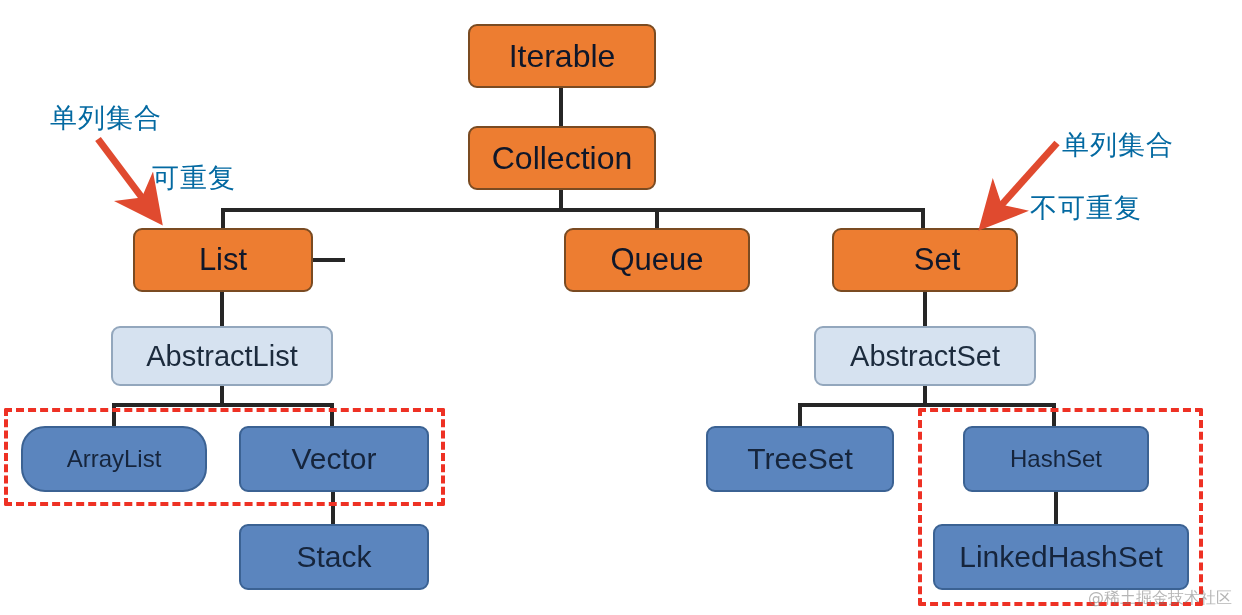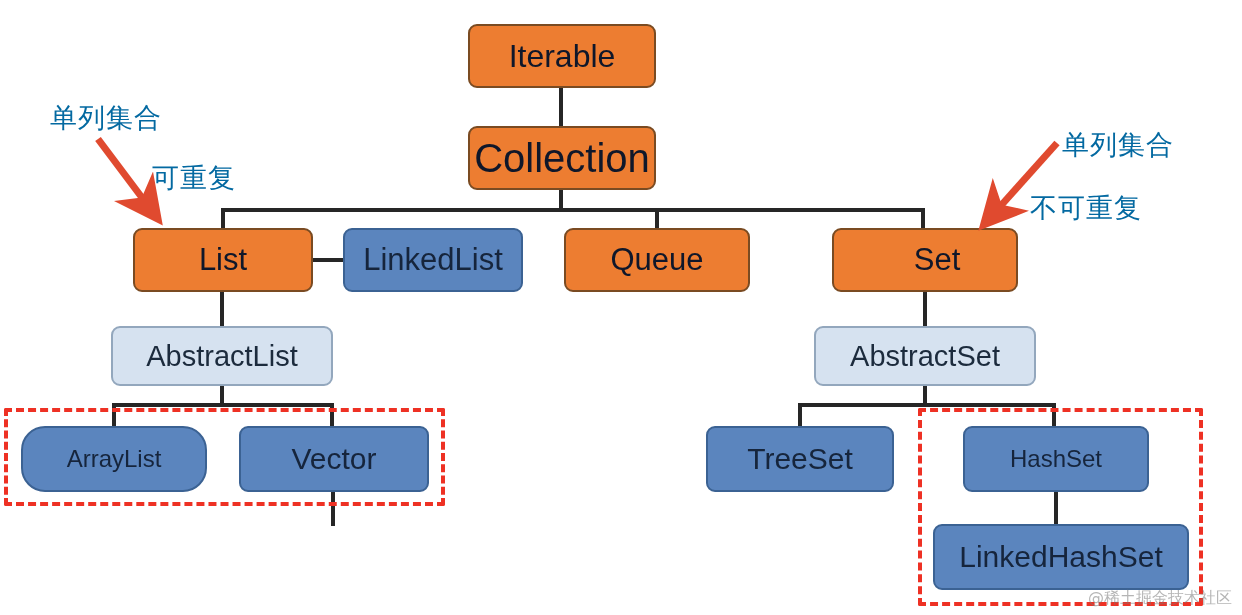--- a/index.html
+++ b/index.html
@@ -110,42 +110,42 @@
 
   <div class="edge" style="left:923px; top:384px; width:4px; height:22px;"></div>
   <div class="edge" style="left:798px; top:403px; width:258px; height:4px;"></div>
   <div class="edge" style="left:798px; top:403px; width:4px; height:26px;"></div>
   <div class="edge" style="left:1052px; top:403px; width:4px; height:26px;"></div>
 
   <div class="edge" style="left:1054px; top:490px; width:4px; height:36px;"></div>
 
   <div class="node orange" style="left:468px; top:24px; width:188px; height:64px; font-size:32px;">Iterable</div>
 
-  <div class="node orange" style="left:468px; top:126px; width:188px; height:64px; font-size:40px;">Collection</div>
+  <div class="node orange" style="left:468px; top:126px; width:188px; height:64px; font-size:32px;">Collection</div>
 
   <div class="node orange" style="left:133px; top:228px; width:180px; height:64px; font-size:31px;">List</div>
 
-  <div class="node blue" style="left:343px; top:228px; width:180px; height:64px; font-size:31px;">LinkedList</div>
 
   <div class="node orange" style="left:564px; top:228px; width:186px; height:64px; font-size:31px;">Queue</div>
 
   <div class="node orange" style="left:832px; top:228px; width:186px; height:64px; font-size:31px;padding-left:24px;">Set</div>
 
   <div class="node lightblue" style="left:111px; top:326px; width:222px; height:60px; font-size:29px;">AbstractList</div>
 
   <div class="node lightblue" style="left:814px; top:326px; width:222px; height:60px; font-size:29px;">AbstractSet</div>
 
   <div class="node blue" style="left:21px; top:426px; width:186px; height:66px; font-size:24px;border-radius:24px;">ArrayList</div>
 
   <div class="node blue" style="left:239px; top:426px; width:190px; height:66px; font-size:30px;">Vector</div>
 
   <div class="node blue" style="left:706px; top:426px; width:188px; height:66px; font-size:30px;">TreeSet</div>
 
   <div class="node blue" style="left:963px; top:426px; width:186px; height:66px; font-size:24px;">HashSet</div>
 
+  <div class="node blue" style="left:239px; top:524px; width:190px; height:66px; font-size:30px;">Stack</div>
 
   <div class="node blue" style="left:933px; top:524px; width:256px; height:66px; font-size:30px;">LinkedHashSet</div>
 
   <div class="dashed-box" style="left:4px; top:408px; width:441px; height:98px;"></div>
   <div class="dashed-box" style="left:918px; top:408px; width:285px; height:198px;"></div>
 
   <svg class="arrow-svg" style="left:80px; top:125px;" width="110" height="105" viewBox="0 0 110 105">
     <defs>
       <marker id="ah-left" markerWidth="7" markerHeight="7" refX="3" refY="3.5" orient="auto" markerUnits="strokeWidth">
         <path d="M0,0 L7,3.5 L0,7 L2,3.5 z" fill="#E04A2F"></path>

